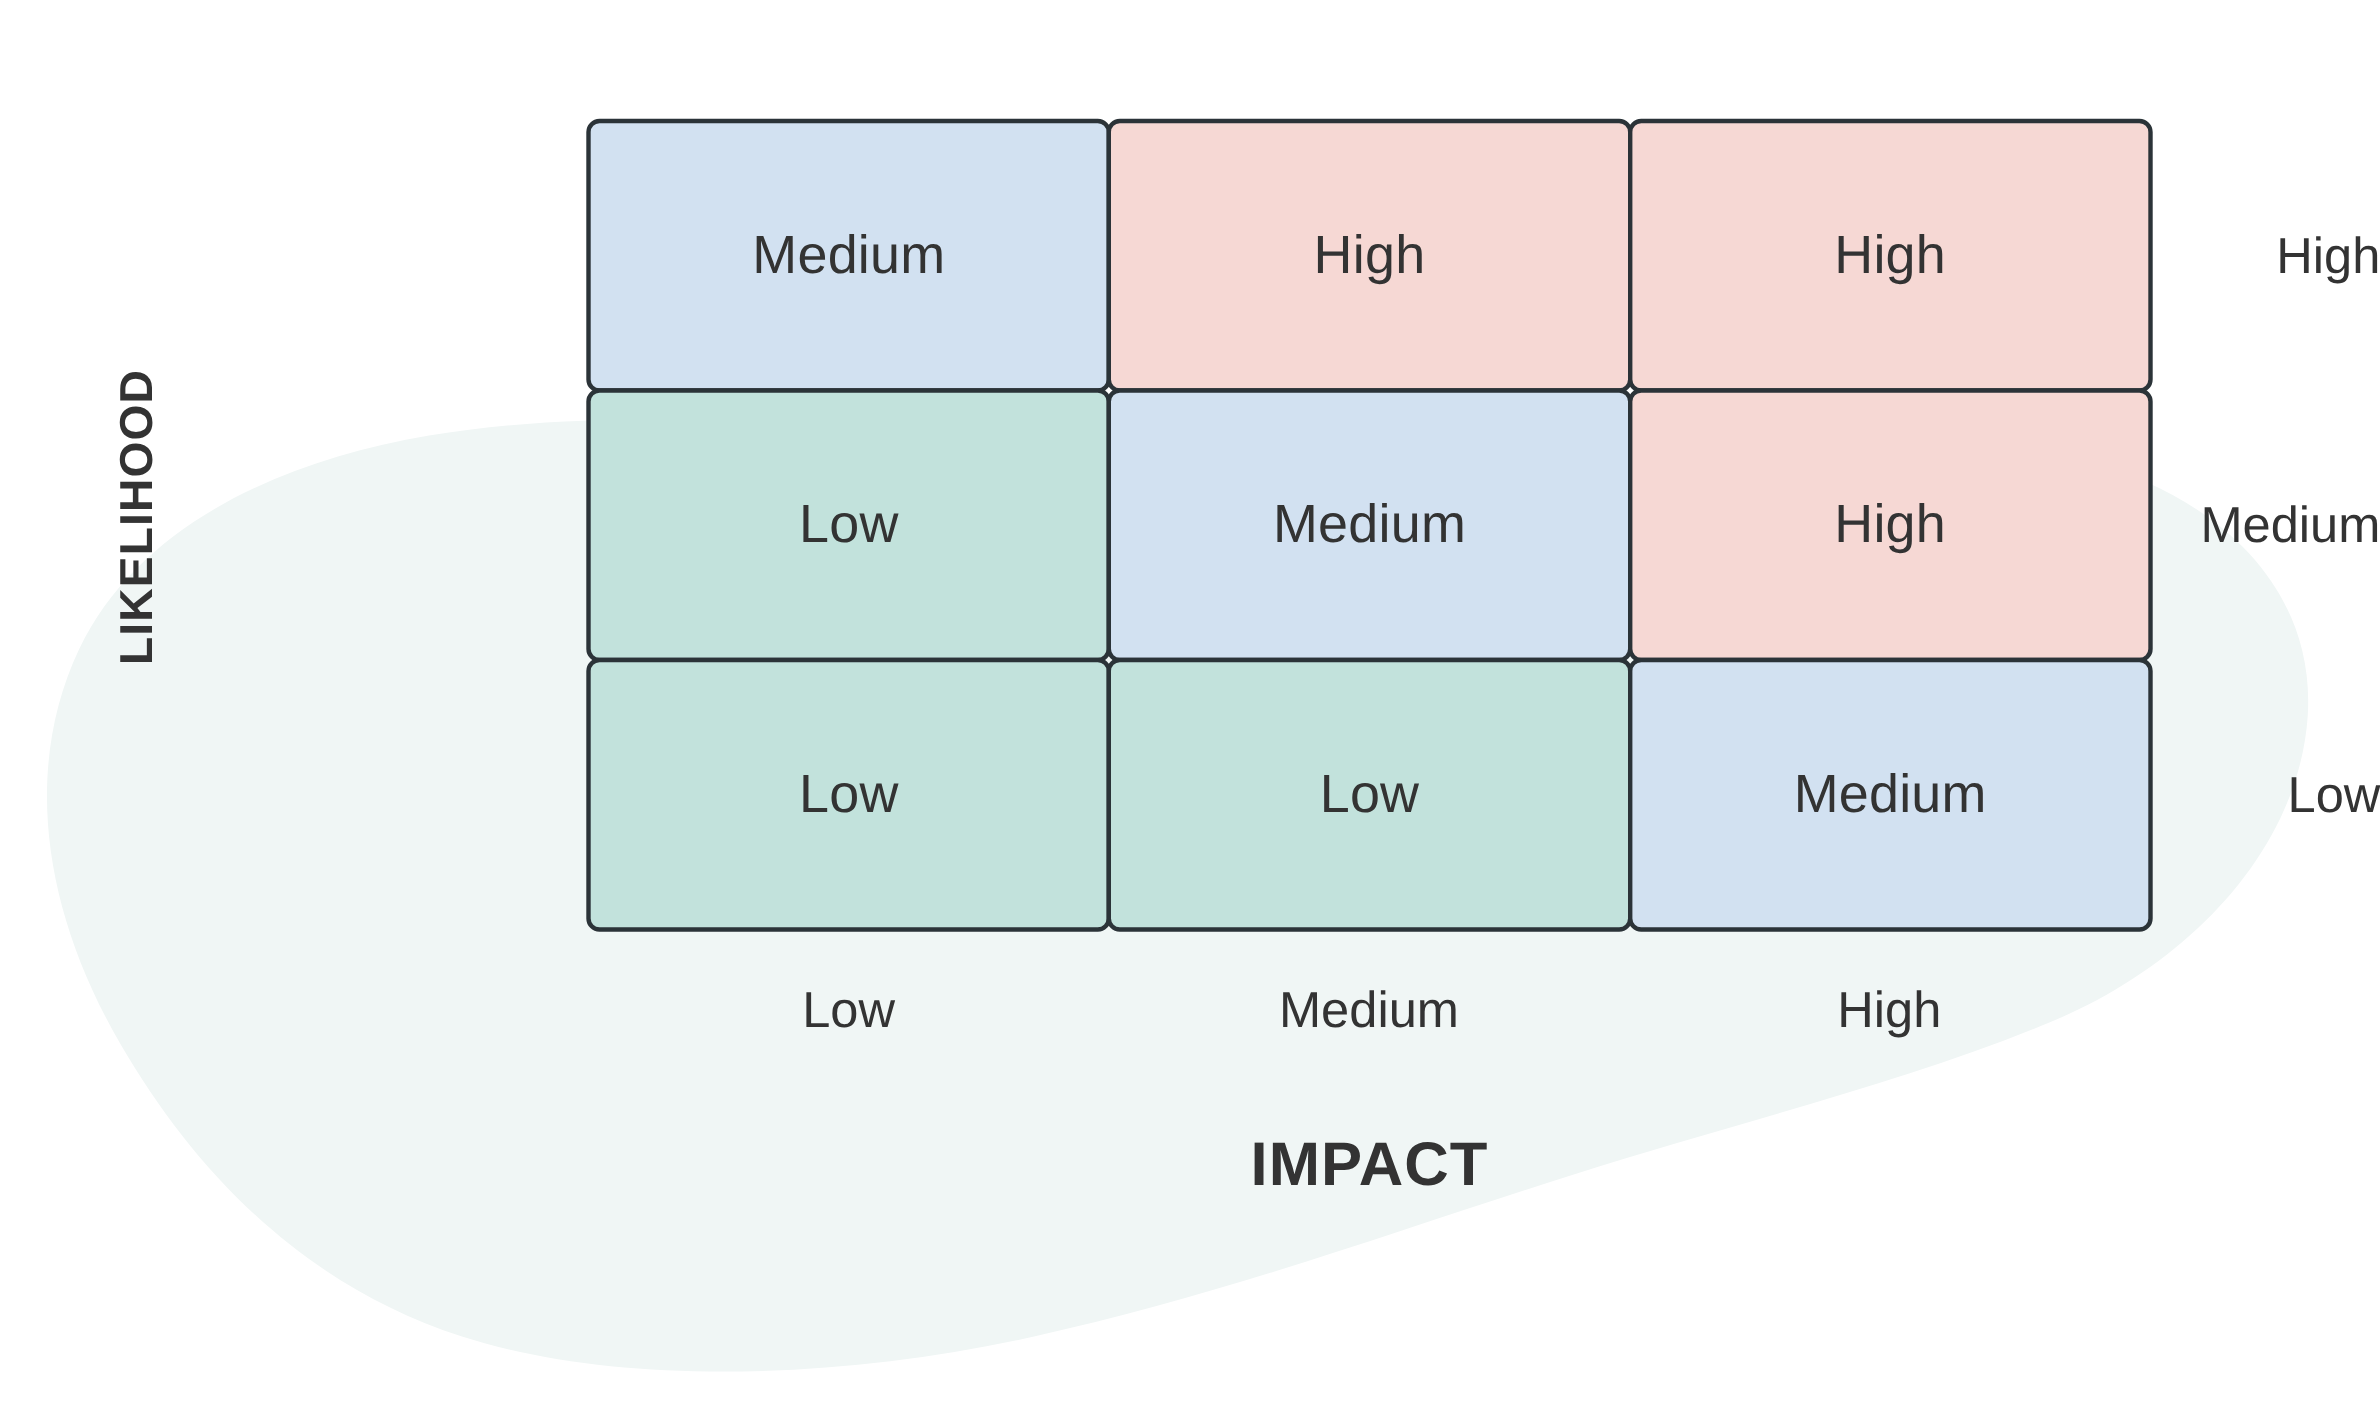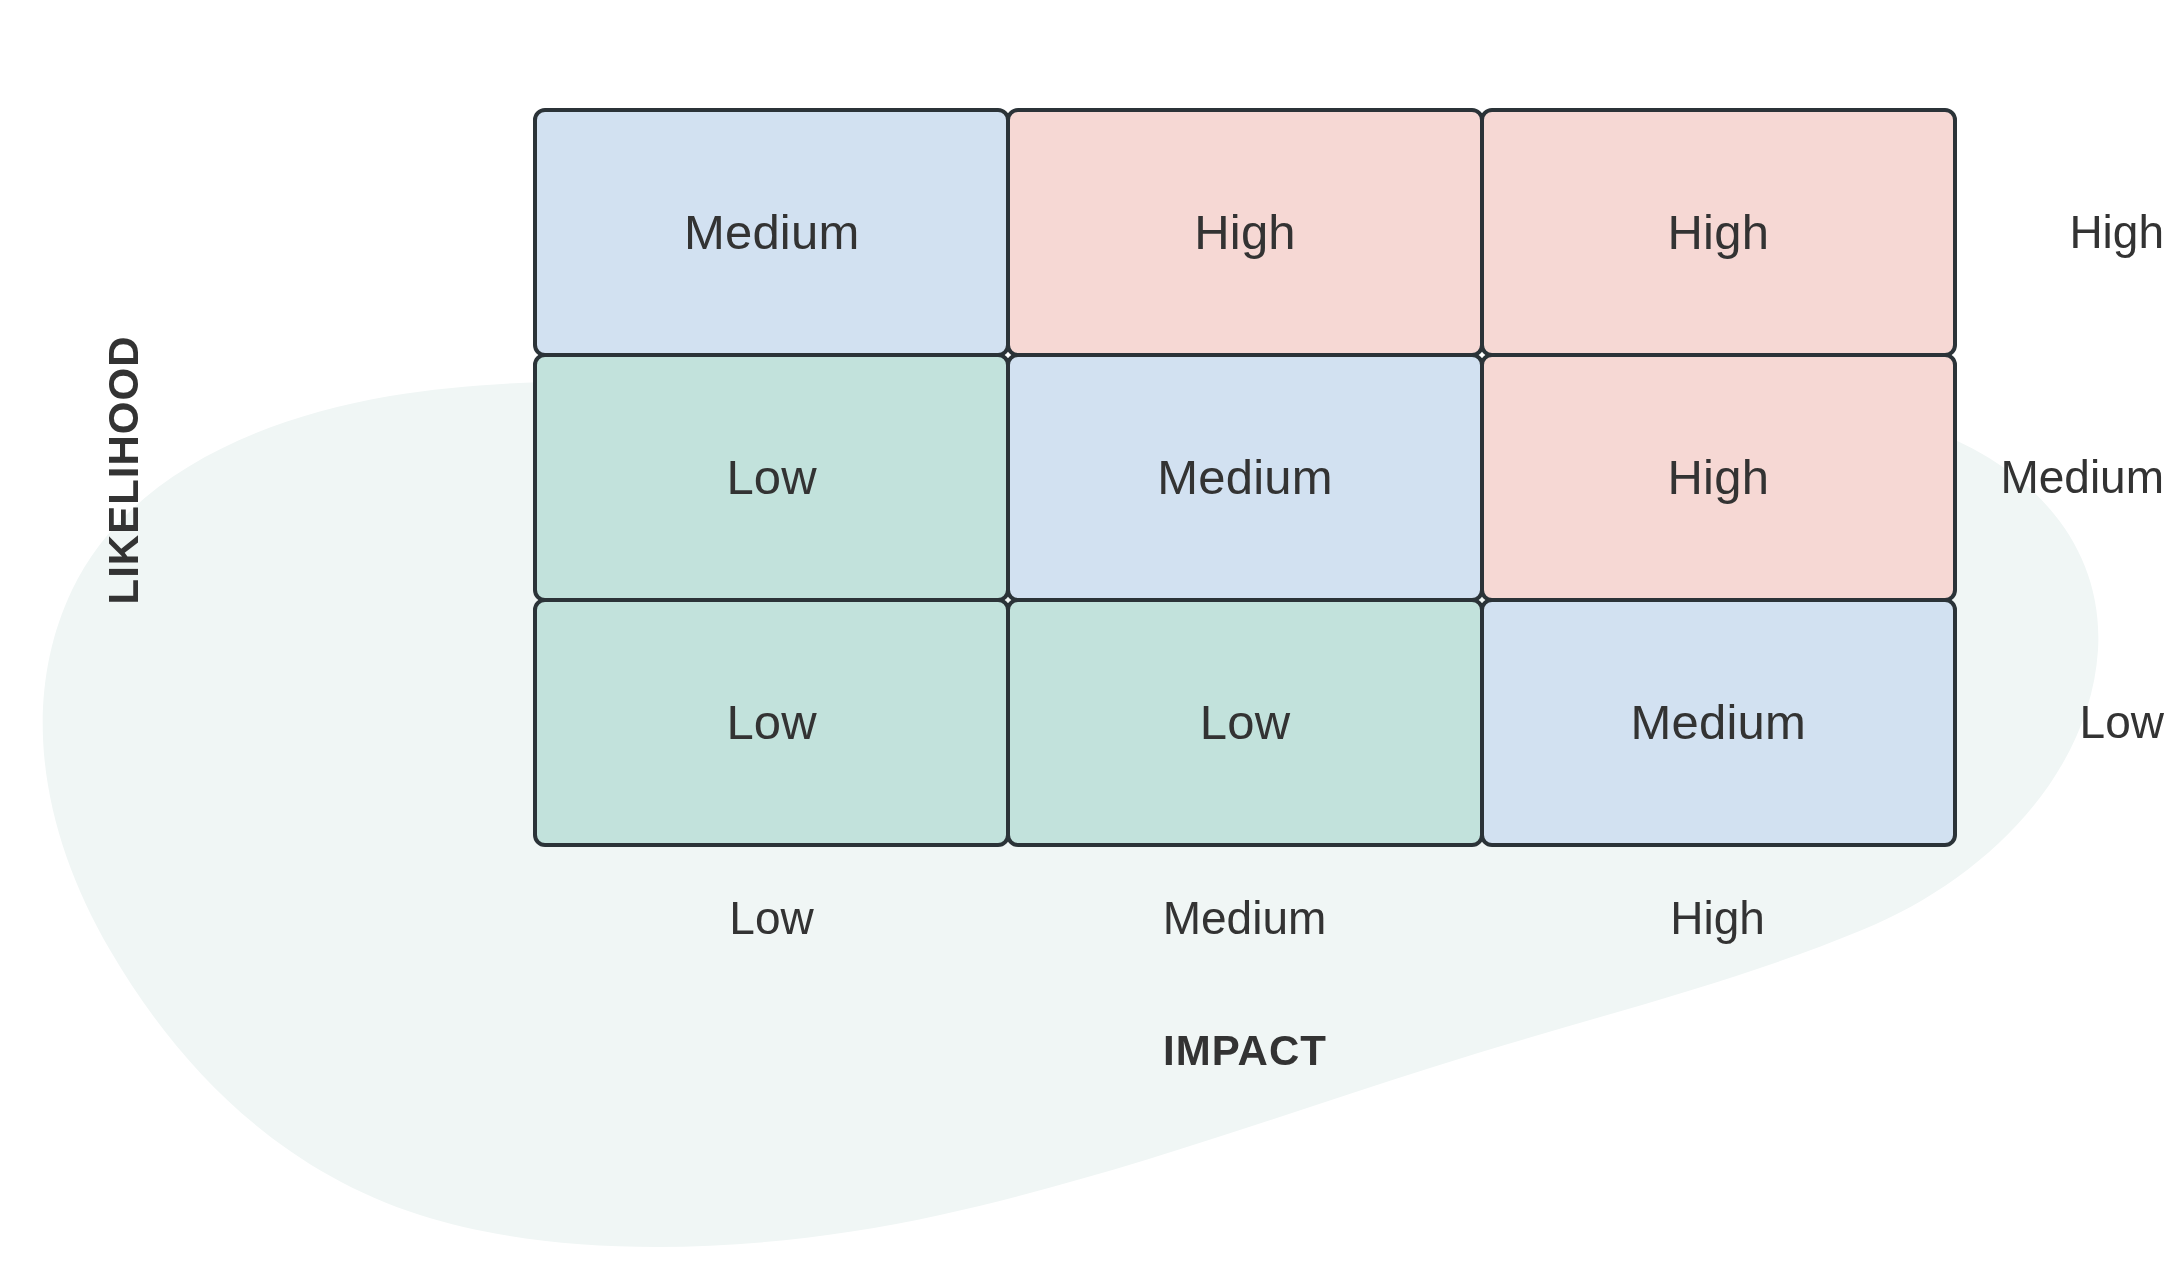--- a/index.html
+++ b/index.html
@@ -91,21 +91,21 @@
     white-space: nowrap;
     transform: translate(-50%, -50%) rotate(-90deg);
     line-height: 1;
   }
   #x-axis-title {
     position: absolute;
     left: 535px;
     top: 1030px;
     width: 1420px;
     text-align: center;
-    font-size: 42px;
+    font-size: 56px;
     font-weight: bold;
     color: #333333;
     letter-spacing: 1px;
     line-height: 1;
   }
 </style>
 </head>
 <body>
 
 <div id="stage" style="background: rgb(255, 255, 255);">

